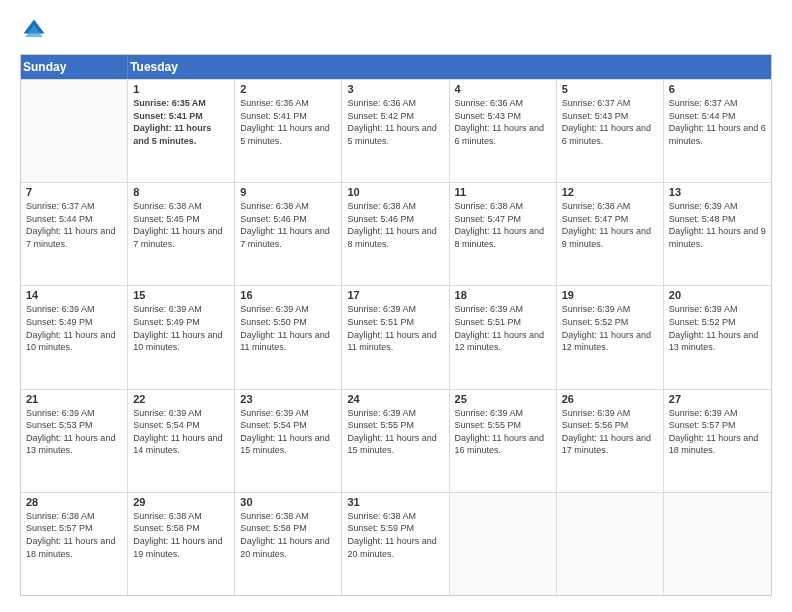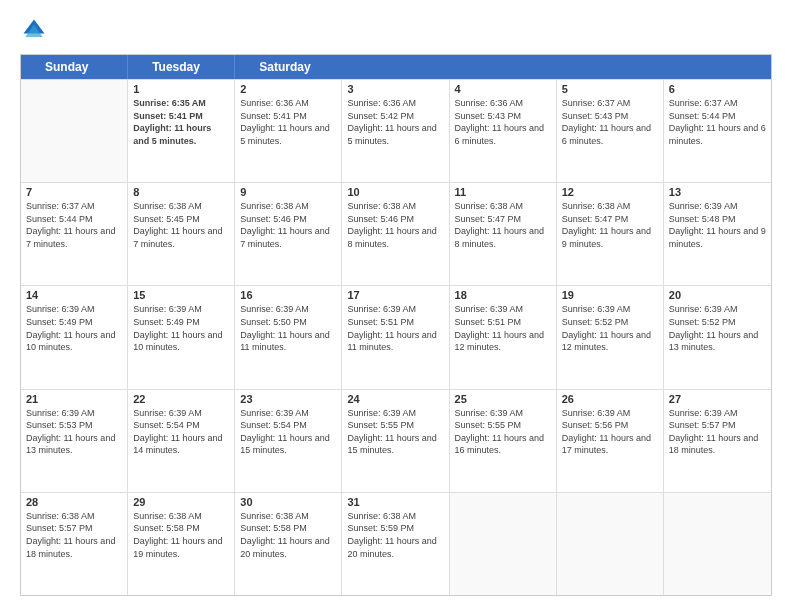--- a/index.html
+++ b/index.html
@@ -67,21 +67,21 @@
     }
     .cal-header-row {
       display: grid;
       grid-template-columns: repeat(7, 1fr);
       background: #3a6fc4;
     }
     .cal-header-cell {
       color: #fff;
       font-size: 12px;
       font-weight: bold;
-      padding: 5px 24px;
+      padding: 5px 2px;
       text-align: left;
       border-right: 1px solid #5588d4;
     }
     .cal-header-cell:last-child { border-right: none; }
     .cal-body {
       display: flex;
       flex-direction: column;
       flex: 1;
     }
     .cal-row {
@@ -130,21 +130,20 @@
     <div class="title-block">
       <div class="month-title"></div>
       <div class="subtitle"></div>
     </div>
   </div>
 
   <div class="calendar">
     <div class="cal-header-row">
     <div class="cal-header-cell">Sunday</div>
         <div class="cal-header-cell">Tuesday</div>
-        <div class="cal-header-cell">Saturday</div>
       </div>
     <div class="cal-body">
     <div class="cal-row">
           <div class="cal-cell empty"></div>
           <div class="cal-cell">
             <span class="day-num">1</span>
             <div class="cell-text" style="white-space: pre-line; font-weight: bold;">Sunrise: 6:35 AM
 Sunset: 5:41 PM
 Daylight: 11 hours and 5 minutes.</div>
           </div>

